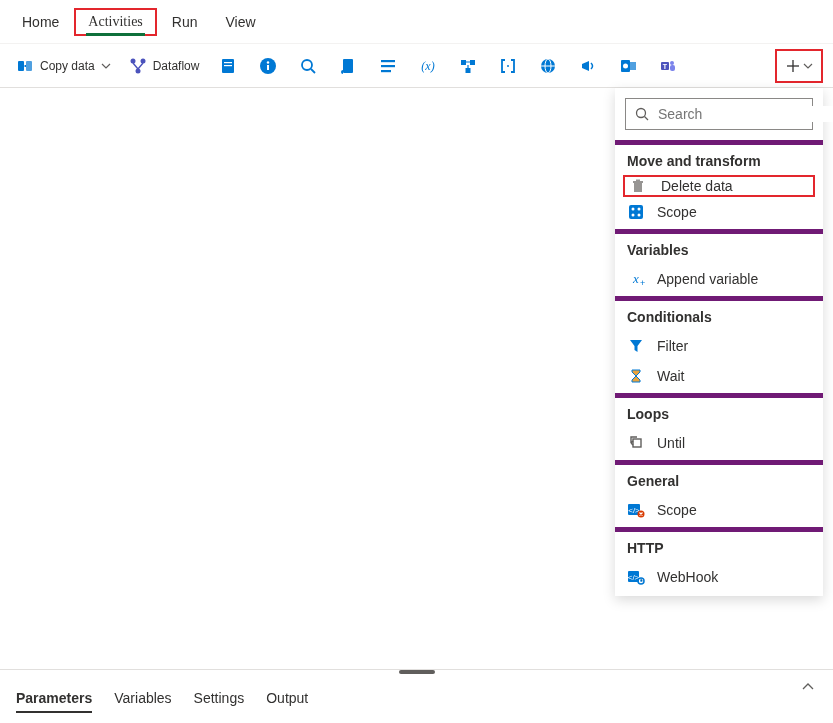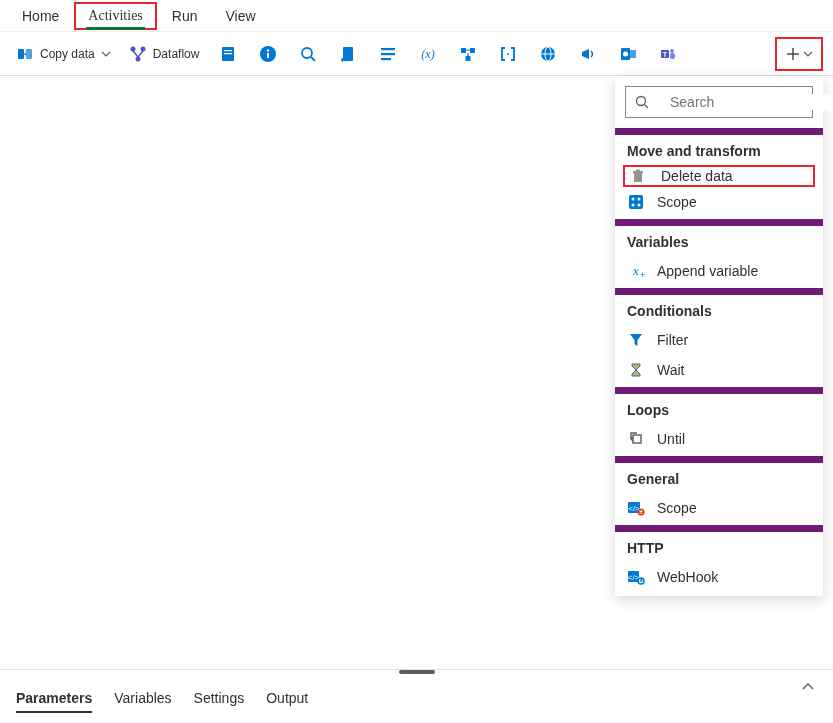--- a/index.html
+++ b/index.html
@@ -10,21 +10,21 @@
       background: #fff;
       width: 833px;
       height: 723px;
       overflow: hidden;
       position: relative;
     }
     
     .menubar {
       display: flex;
       align-items: center;
-      height: 32px;
+      height: 44px;
       padding: 0 8px;
       border-bottom: 1px solid #f3f2f1;
     }
     .menuitem {
       padding: 6px 14px;
       cursor: pointer;
       font-size: 14px;
       position: relative;
     }
     .menuitem.active {
@@ -101,34 +101,34 @@
       padding: 8px 0 4px 0;
       z-index: 10;
     }
     .search-box {
       margin: 2px 10px 10px 10px;
       border: 1px solid #8a8886;
       height: 32px;
       display: flex;
       align-items: center;
       padding: 0 8px;
-      gap: 20px;
+      gap: 8px;
     }
     .search-input {
       border: none;
       outline: none;
       flex: 1;
       font-size: 14px;
       color: #605e5c;
     }
     .category-header {
       padding: 8px 12px 6px 12px;
       font-weight: 600;
       font-size: 14px;
-      border-top: 7px solid #701a75;
+      border-top: 5px solid #701a75;
       margin-top: 2px;
     }
     .category-header:first-of-type {
       border-top: none;
       margin-top: 0;
     }
     .activity-item {
       display: flex;
       align-items: center;
       padding: 6px 12px;

